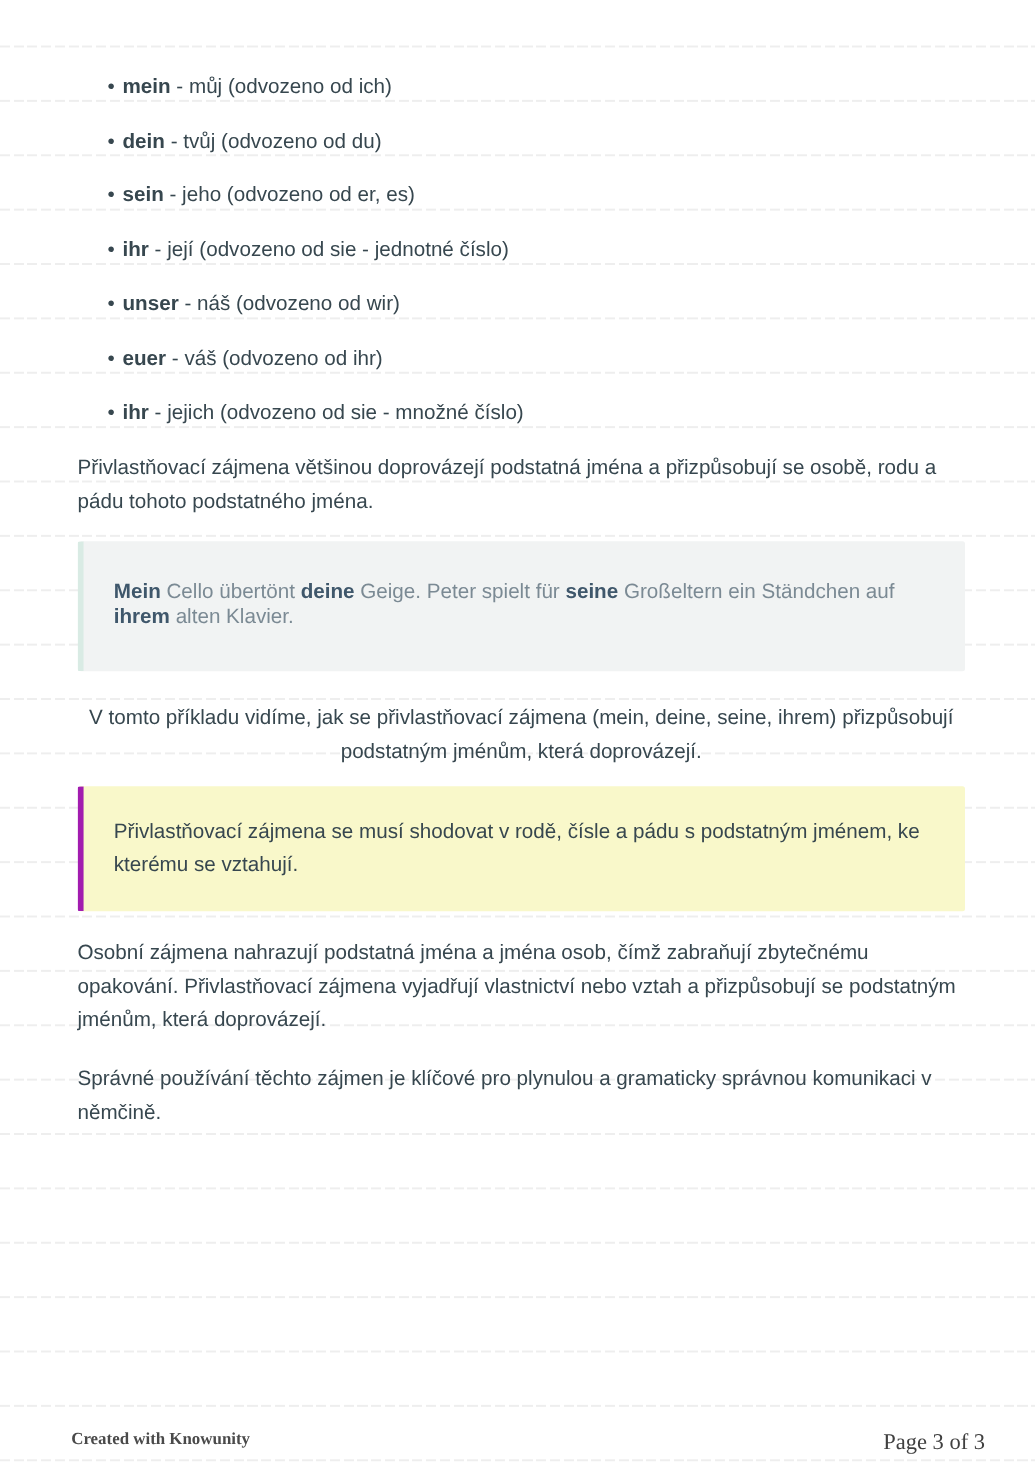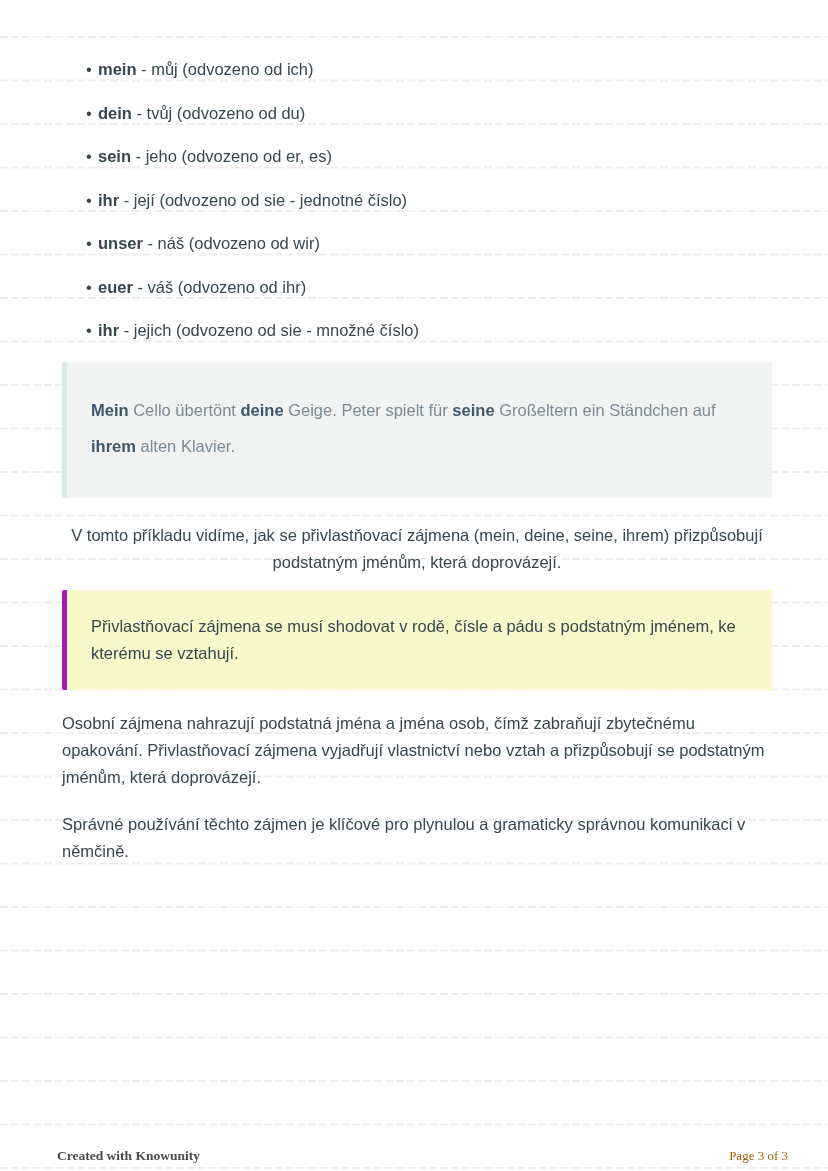--- a/index.html
+++ b/index.html
@@ -27,21 +27,21 @@
   .dot{position:absolute;left:24px;top:0;color:#37474f;}
   .term{font-weight:700;}
   .para{font-size:16.5px;line-height:27px;margin:16px 0 0 0;}
   .example-box{
     margin-top:18px;
     background:#f1f3f3;
     border-left:5px solid #d9ebe4;
     border-radius:2px;
     padding:30px 24px 34px 24px;
   }
-  .example-text{margin:0;font-size:16.5px;line-height:36px;color:#7b8a94;}
+  .example-text{margin:0;font-size:16.5px;line-height:20px;color:#7b8a94;}
   .example-text .seg.bold{font-weight:700;color:#3f576b;}
   .para-explain{margin-top:24px;text-align:center;}
   .highlight-box{
     margin-top:14px;
     background:#f9f8ca;
     border-left:5px solid #a21caf;
     border-radius:2px;
     padding:23px 24px;
   }
   .highlight-box p{margin:0;font-size:16.5px;line-height:27px;color:#37474f;}
@@ -51,21 +51,21 @@
     margin:30px 0 0 0;padding-bottom:14px;
     border-bottom:2px dashed #e4e4e4;
   }
   .para-summary{margin-top:20px;}
   .footer{
     position:absolute;left:57px;right:40px;bottom:7px;
     display:flex;justify-content:space-between;align-items:flex-start;
     font-family:"Liberation Serif",serif;
   }
   .footer-left{font-weight:700;color:#4a4a4a;font-size:13.5px;}
-  .footer-right{color:#a16207;font-size:13px;}
+  .footer-right{color:#404040;font-size:18px;}
 </style>
 </head>
 <body>
 
 <div class="page">
   <div class="ruling"></div>
 
   <div class="content">
 
     <ul class="bullet-list">
@@ -92,20 +92,21 @@
 
         <li class="bullet-item">
           <span class="dot">•</span><span class="term">euer</span><span class="rest"> - váš (odvozeno od ihr)</span>
         </li>
 
         <li class="bullet-item">
           <span class="dot">•</span><span class="term">ihr</span><span class="rest"> - jejich (odvozeno od sie - množné číslo)</span>
         </li>
       </ul>
 
+    <p class="para">Přivlastňovací zájmena většinou doprovázejí podstatná jména a přizpůsobují se osobě, rodu a pádu tohoto podstatného jména.</p>
 
     <div class="example-box">
       <p class="example-text">
         
       <span class="seg bold">Mein</span><span class="seg"> Cello übertönt </span><span class="seg bold">deine</span><span class="seg"> Geige. Peter spielt für </span><span class="seg bold">seine</span><span class="seg"> Großeltern ein Ständchen auf </span><span class="seg bold">ihrem</span><span class="seg"> alten Klavier.</span></p>
     </div>
 
     <p class="para para-explain">V tomto příkladu vidíme, jak se přivlastňovací zájmena (mein, deine, seine, ihrem) přizpůsobují podstatným jménům, která doprovázejí.</p>
 
     <div class="highlight-box">

